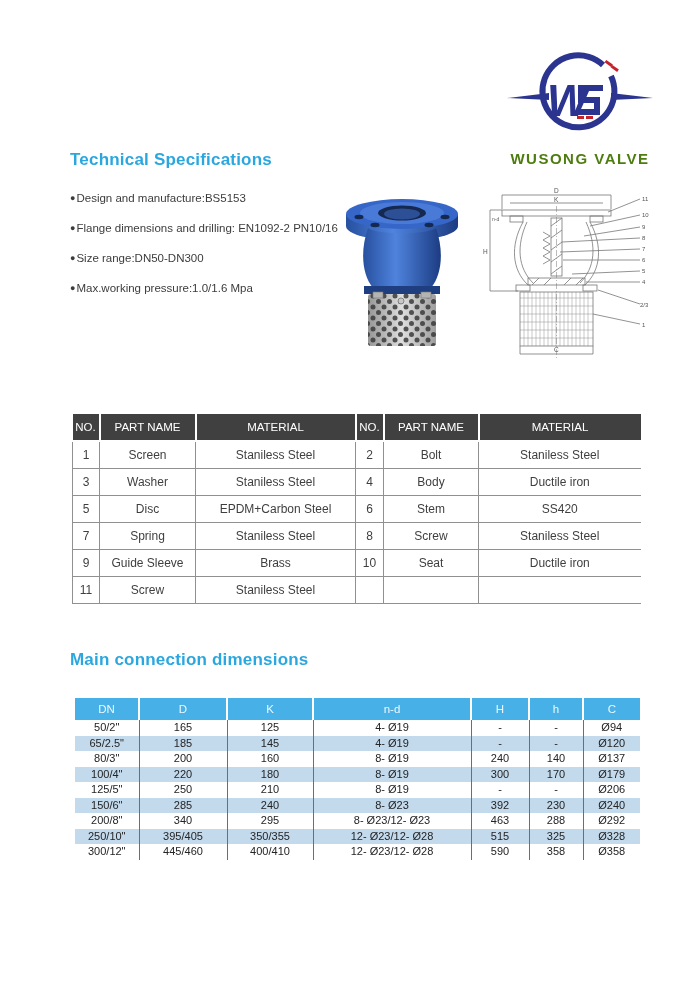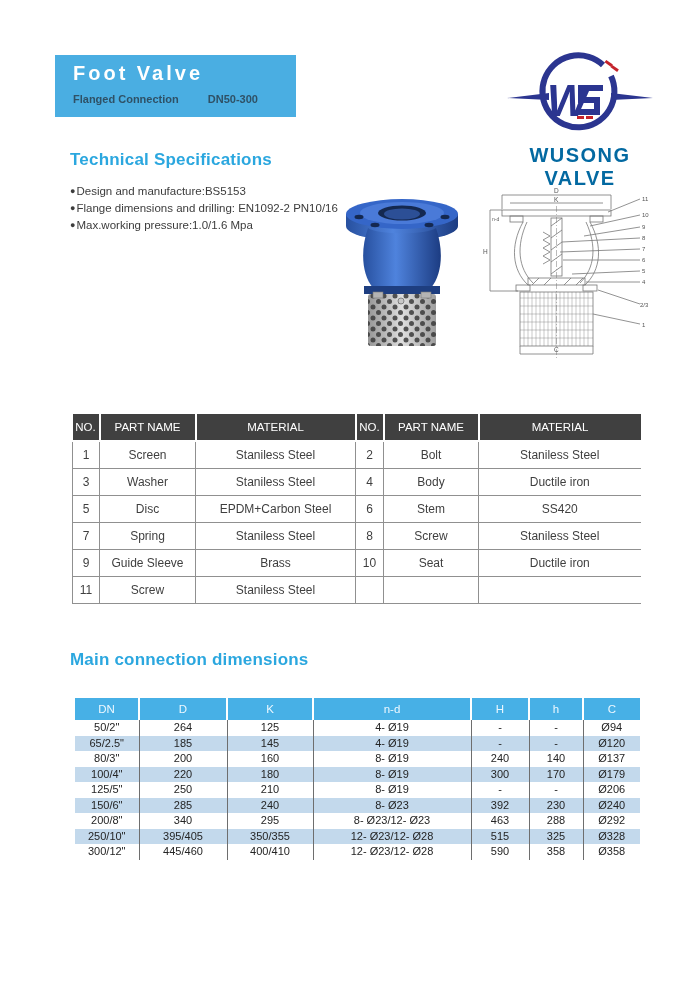--- a/index.html
+++ b/index.html
@@ -12,29 +12,29 @@
   .banner-title{position:absolute;left:18px;top:7px;color:#ffffff;
           font-size:20px;font-weight:600;letter-spacing:3px;}
   .banner-sub{position:absolute;left:18px;top:38px;width:215px;
           font-size:11px;font-weight:700;color:#2F5166;}
   .banner-sub .sub-l{display:inline-block;}
   .banner-sub .sub-r{display:inline-block;margin-left:26px;}
 
   
   .logo{position:absolute;left:498px;top:50px;width:164px;height:112px;text-align:center;}
   .logo svg{display:block;margin:0 auto;}
-  .logo-text{margin-top:2px;color:#0369a1;font-size:20px;font-weight:700;letter-spacing:1.5px;}
+  .logo-text{margin-top:8px;color:#4d7c0f;font-size:15px;font-weight:700;letter-spacing:1.5px;}
 
   
   .sec{position:absolute;left:70px;margin:0;color:#2BA7DF;font-size:17px;
        font-weight:700;letter-spacing:0.2px;}
 
   
   .specs{position:absolute;left:70px;top:183px;list-style:none;margin:0;padding:0;}
-  .specs li{font-size:11.5px;color:#3C3C3C;line-height:17px;white-space:nowrap;}
+  .specs li{font-size:11.5px;color:#3C3C3C;line-height:30px;white-space:nowrap;}
   .specs li .blt{font-size:9px;vertical-align:1px;margin-right:1px;color:#3C3C3C;}
 
   
   .photo{position:absolute;left:337px;top:183px;width:130px;height:170px;}
   .draw{position:absolute;left:480px;top:186px;width:178px;height:176px;}
 
   
   table{border-collapse:collapse;table-layout:fixed;}
   .comp-table{position:absolute;left:72px;top:414px;width:568px;}
   .comp-table th{background:#404040;color:#ffffff;font-size:11.5px;font-weight:400;
@@ -56,27 +56,20 @@
   .dim-table tbody tr:nth-child(even){background:#C3D9EC;}
 
   
   .draw text{font-family:"Liberation Sans",sans-serif;fill:#555;}
 </style>
 </head>
 <body>
 
 <div class="page">
 
-  <div class="banner">
-    <div class="banner-title">Foot Valve</div>
-    <div class="banner-sub">
-      <span class="sub-l">Flanged Connection</span>
-      <span class="sub-r">DN50-300</span>
-    </div>
-  </div>
 
   <div class="logo">
     <svg width="150" height="92" viewBox="0 0 150 92">
 
       <polygon points="2,48 44,43 44,50" fill="#2B3590"></polygon>
       <polygon points="148,48 106,43 106,50" fill="#2B3590"></polygon>
 
       <path d="M 98 15 A 36 36 0 1 0 106 26" fill="none" stroke="#2B3590" stroke-width="6"></path>
 
       <rect x="100" y="12" width="8" height="3" fill="#C4232B" transform="rotate(35 104 13)"></rect>
@@ -88,20 +81,21 @@
       <rect x="72" y="66" width="7" height="3" fill="#C4232B"></rect>
       <rect x="81" y="66" width="7" height="3" fill="#C4232B"></rect>
     </svg>
     <div class="logo-text">WUSONG VALVE</div>
   </div>
 
   <h2 class="sec" style="top:150px;">Technical Specifications</h2>
   <ul class="specs">
     <li><span class="blt">●</span><span>Design and manufacture:BS5153</span></li>
     <li><span class="blt">●</span><span>Flange dimensions and drilling: EN1092-2 PN10/16</span></li>
+    <li><span class="blt">●</span><span>Size range:DN50-DN300</span></li>
     <li><span class="blt">●</span><span>Max.working pressure:1.0/1.6 Mpa</span></li>
   </ul>
 
   <svg class="photo" viewBox="0 0 130 170">
     <defs>
       <linearGradient id="blu" x1="0" y1="0" x2="1" y2="0">
         <stop offset="0" stop-color="#27509f"></stop>
           <stop offset="0.42" stop-color="#4f83dd"></stop>
           <stop offset="1" stop-color="#1c3c82"></stop>
       </linearGradient>
@@ -303,21 +297,21 @@
           <th>K</th>
           <th>n-d</th>
           <th>H</th>
           <th>h</th>
           <th>C</th>
         </tr>
       </thead>
     <tbody>
         <tr>
           <td>50/2"</td>
-          <td>264</td>
+          <td>165</td>
           <td>125</td>
           <td>4- Ø19</td>
           <td>-</td>
           <td>-</td>
           <td>Ø94</td>
         </tr>
         <tr>
           <td>65/2.5"</td>
           <td>185</td>
           <td>145</td>

